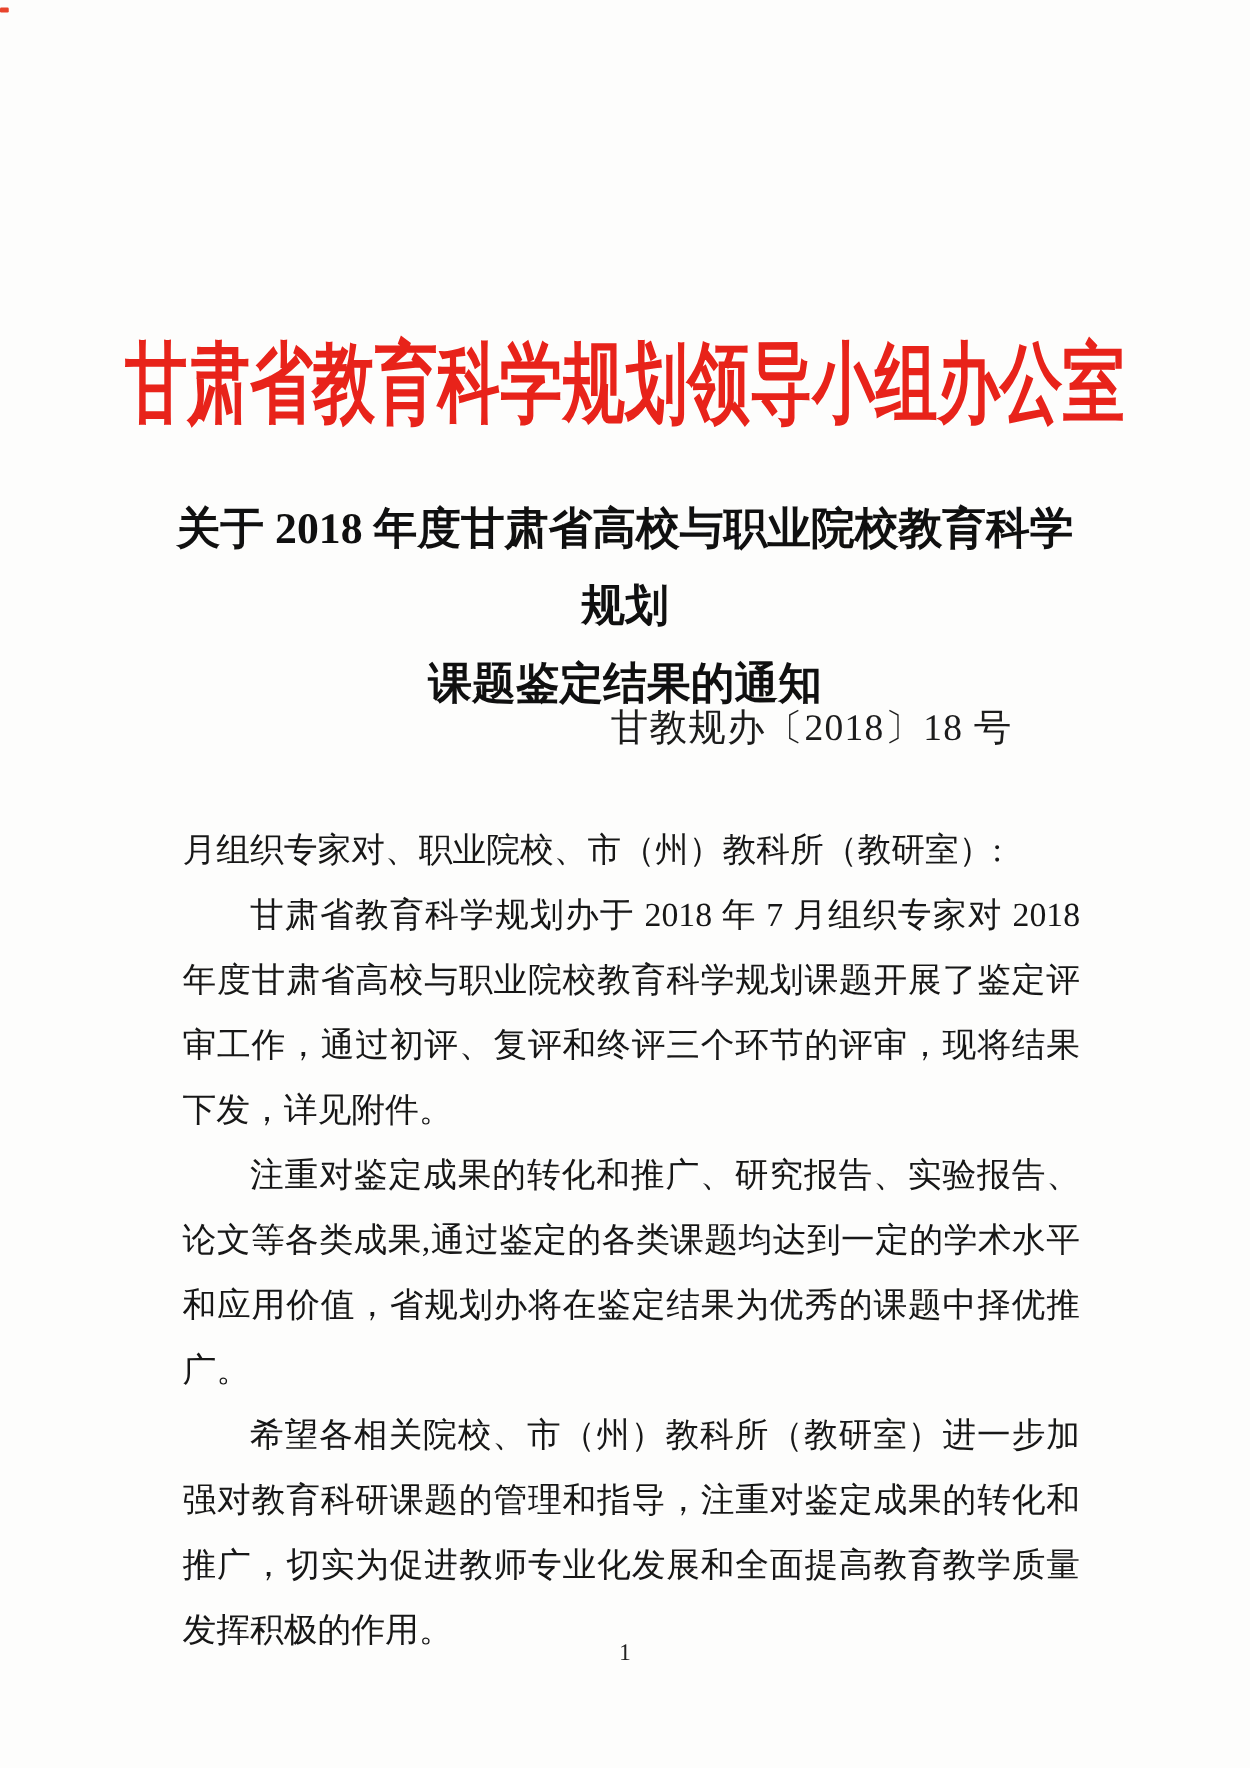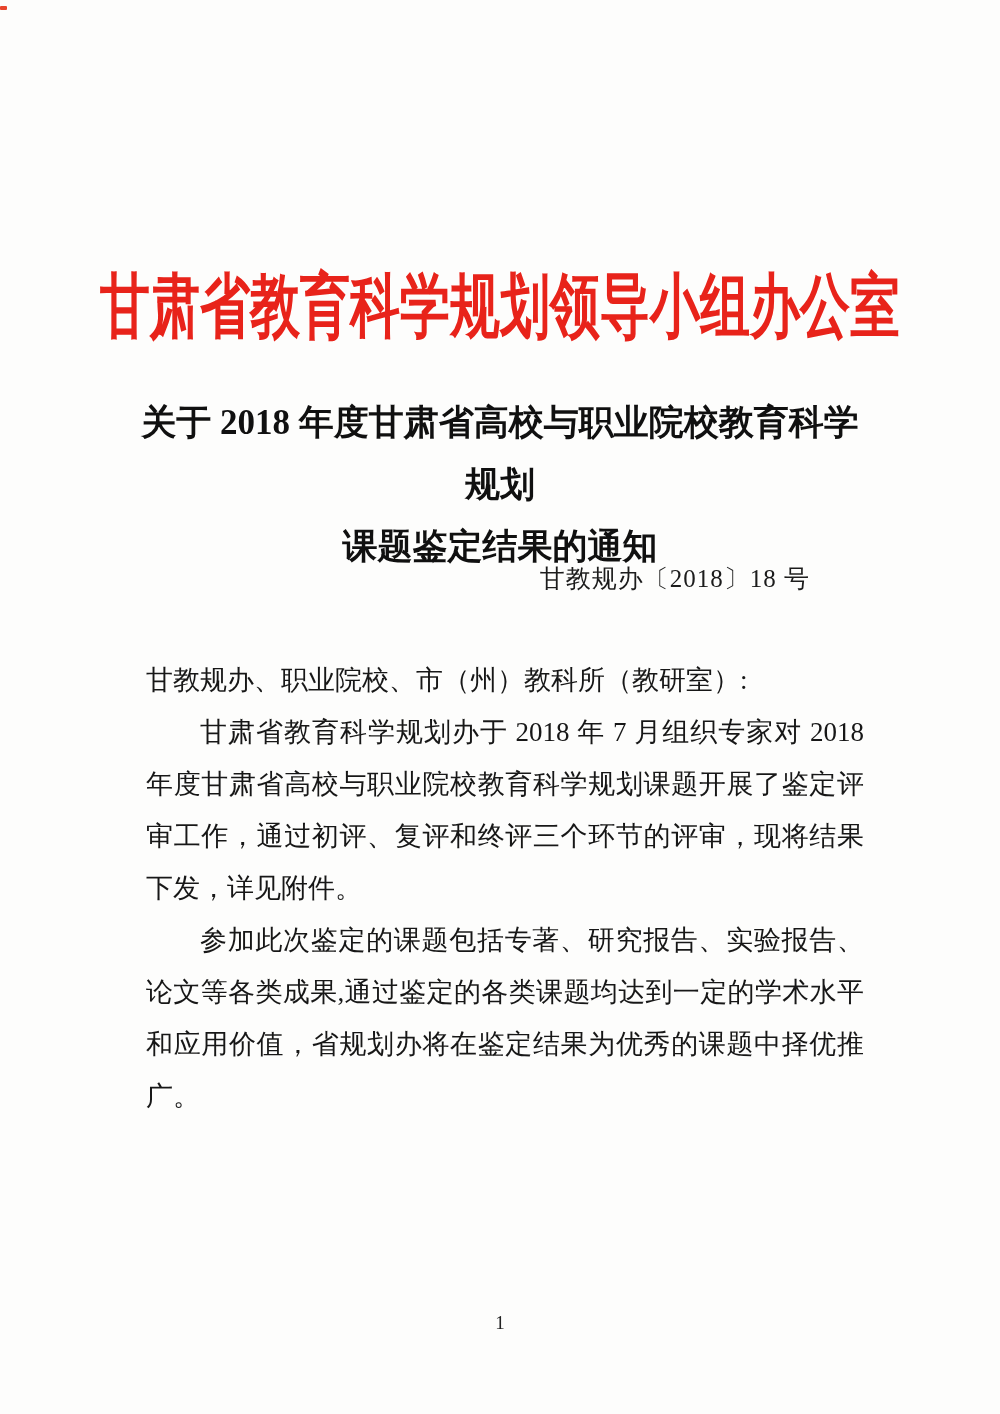--- a/index.html
+++ b/index.html
@@ -50,21 +50,21 @@
     text-align: center;
     font-weight: 700;
     font-size: 35px;
     line-height: 62px;
     color: #101010;
   }
   .doc-number {
     position: absolute;
     top: 562px;
     right: 190px;
-    font-size: 25px;
+    font-size: 30px;
     letter-spacing: 1px;
     color: #1c1c1c;
   }
   .content {
     position: absolute;
     top: 654px;
     left: 146px;
     width: 718px;
     font-size: 27px;
     line-height: 52px;
@@ -95,22 +95,23 @@
   <div class="letterhead">甘肃省教育科学规划领导小组办公室</div>
 
   <div class="doc-title">
     <div>关于 2018 年度甘肃省高校与职业院校教育科学规划</div>
     <div>课题鉴定结果的通知</div>
   </div>
 
   <div class="doc-number">甘教规办〔2018〕18 号</div>
 
   <div class="content">
-    <p class="salutation">甘教规办、职业院校、市（州）教科所（教研室）:</p>
+    <p class="salutation">月组织专家对、职业院校、市（州）教科所（教研室）:</p>
     <div class="paragraphs">
         <p>甘肃省教育科学规划办于 2018 年 7 月组织专家对 2018 年度甘肃省高校与职业院校教育科学规划课题开展了鉴定评审工作，通过初评、复评和终评三个环节的评审，现将结果下发，详见附件。</p>
-        <p>参加此次鉴定的课题包括专著、研究报告、实验报告、论文等各类成果,通过鉴定的各类课题均达到一定的学术水平和应用价值，省规划办将在鉴定结果为优秀的课题中择优推广。</p>
+        <p>注重对鉴定成果的转化和推广、研究报告、实验报告、论文等各类成果,通过鉴定的各类课题均达到一定的学术水平和应用价值，省规划办将在鉴定结果为优秀的课题中择优推广。</p>
+        <p>希望各相关院校、市（州）教科所（教研室）进一步加强对教育科研课题的管理和指导，注重对鉴定成果的转化和推广，切实为促进教师专业化发展和全面提高教育教学质量发挥积极的作用。</p>
       </div>
   </div>
 
   <div class="page-number">1</div>
 
 </div>
 
 </body></html>

